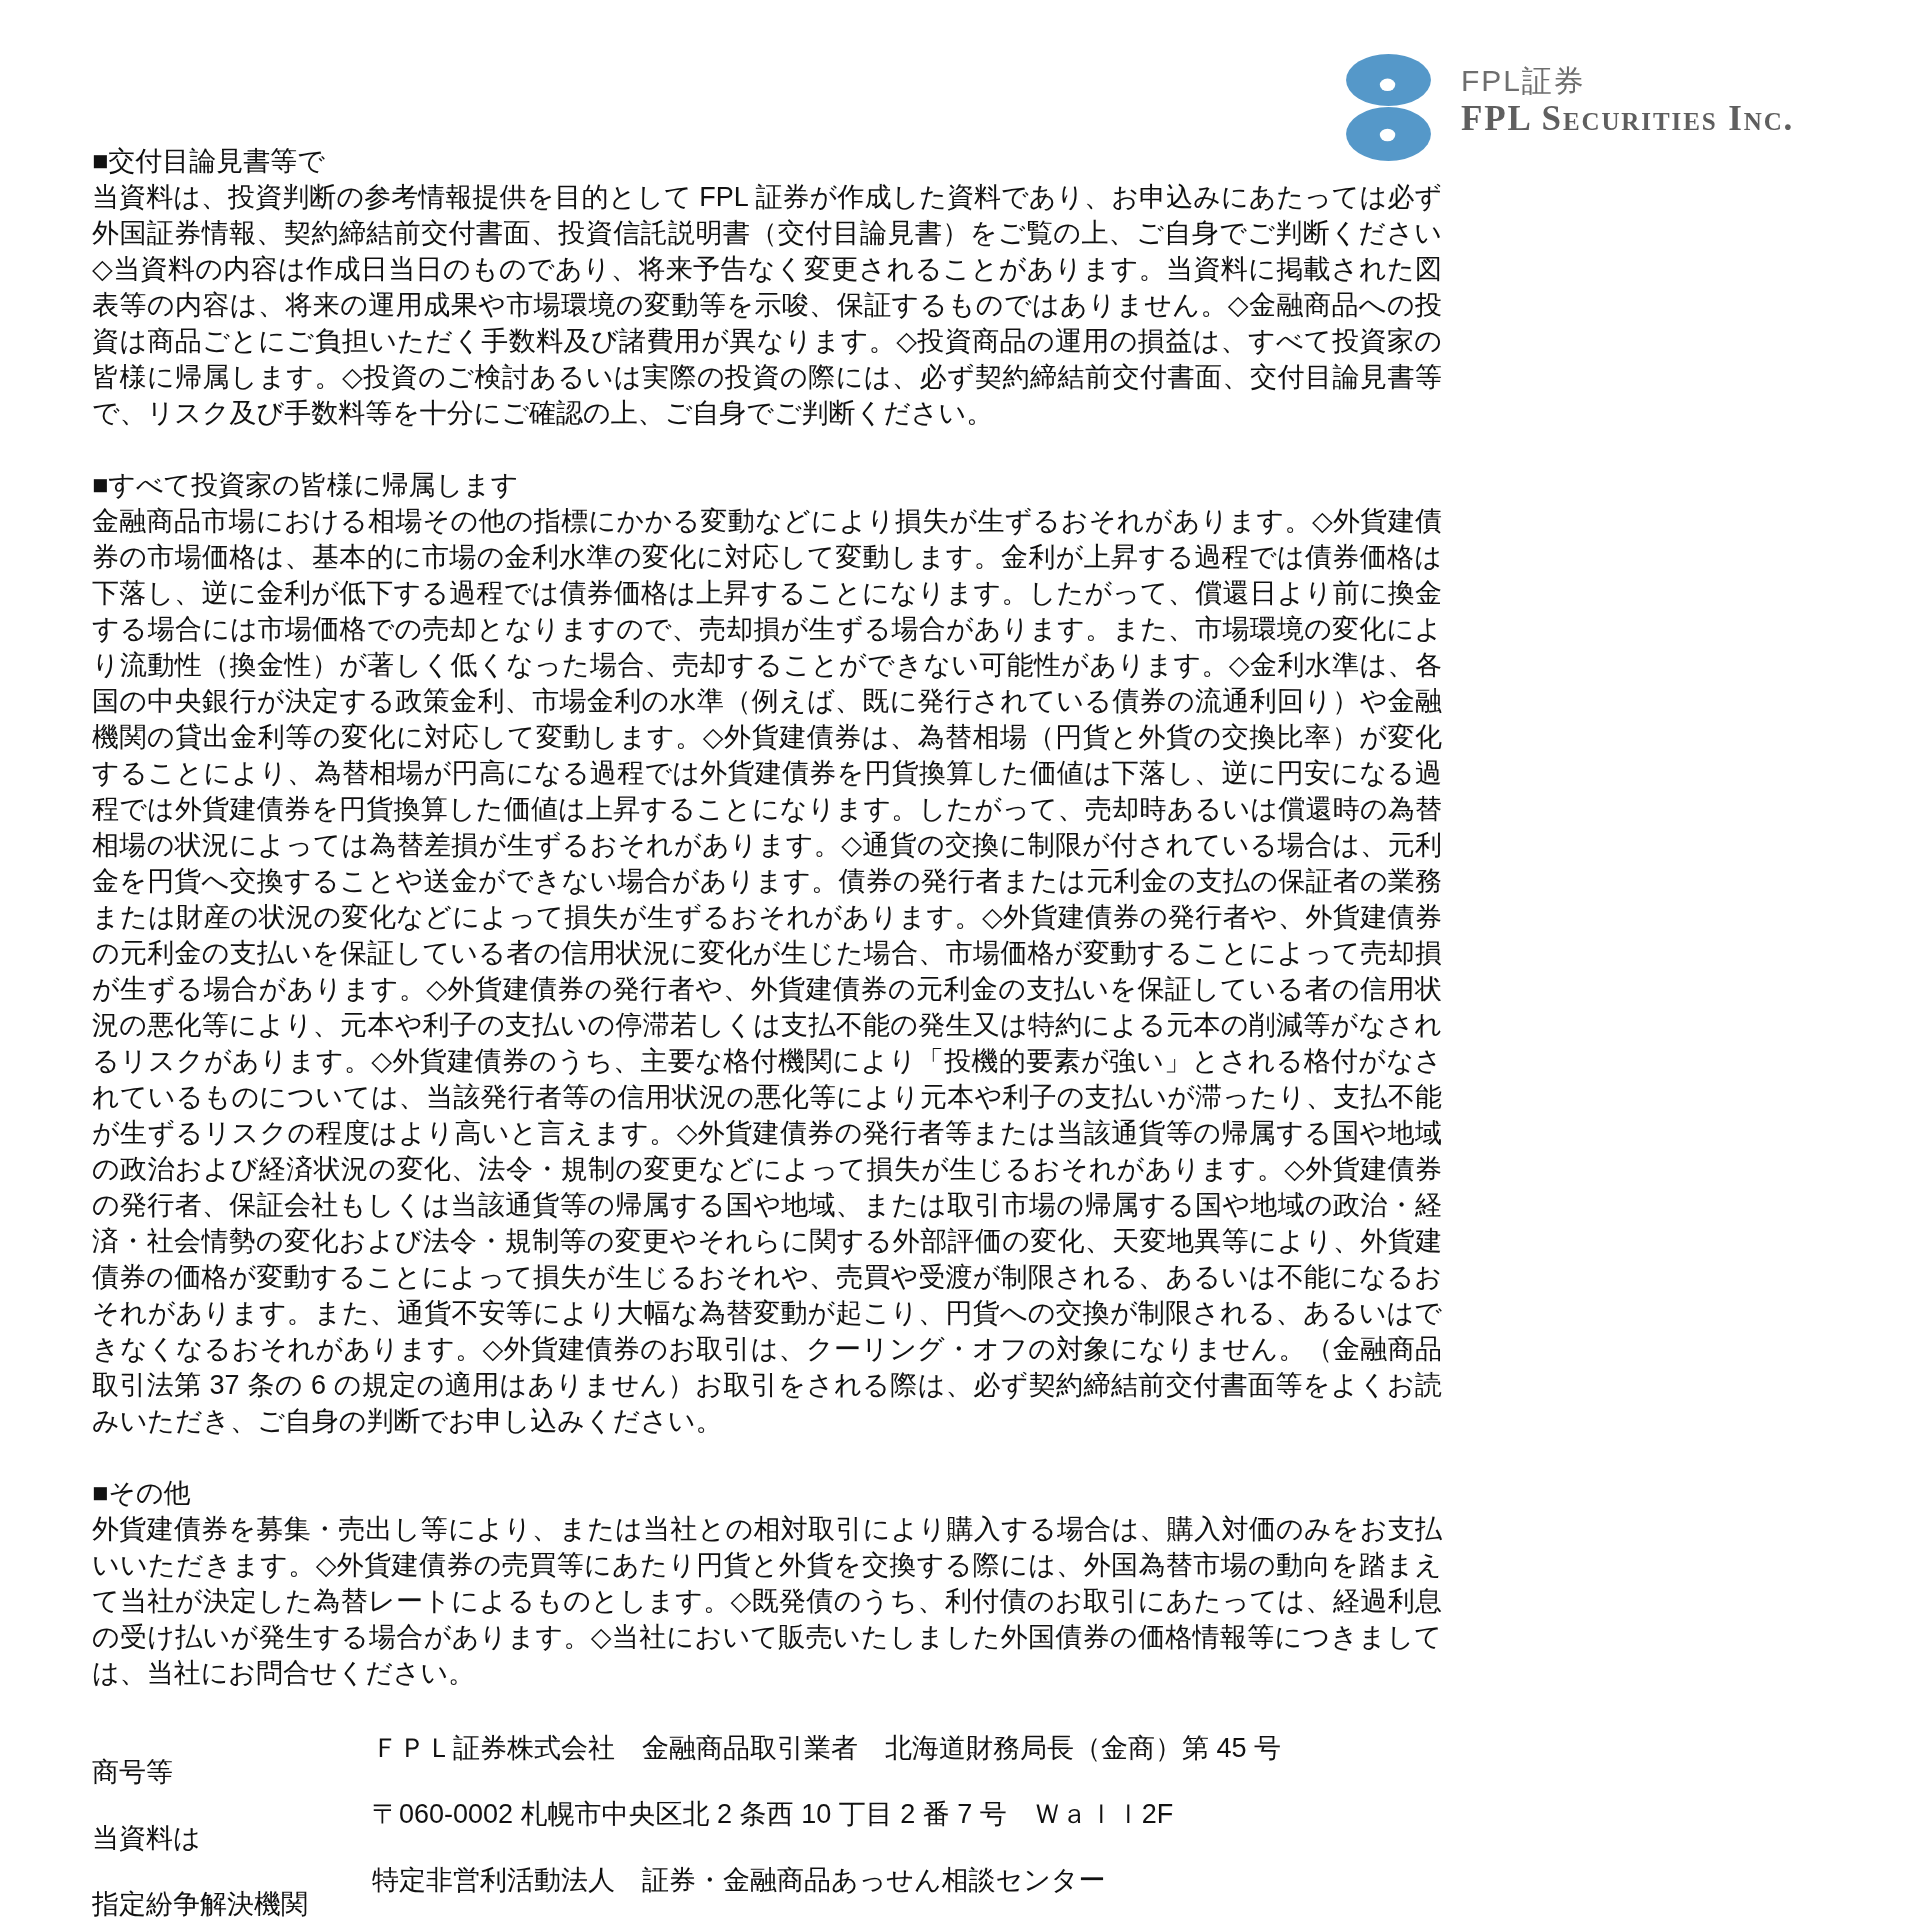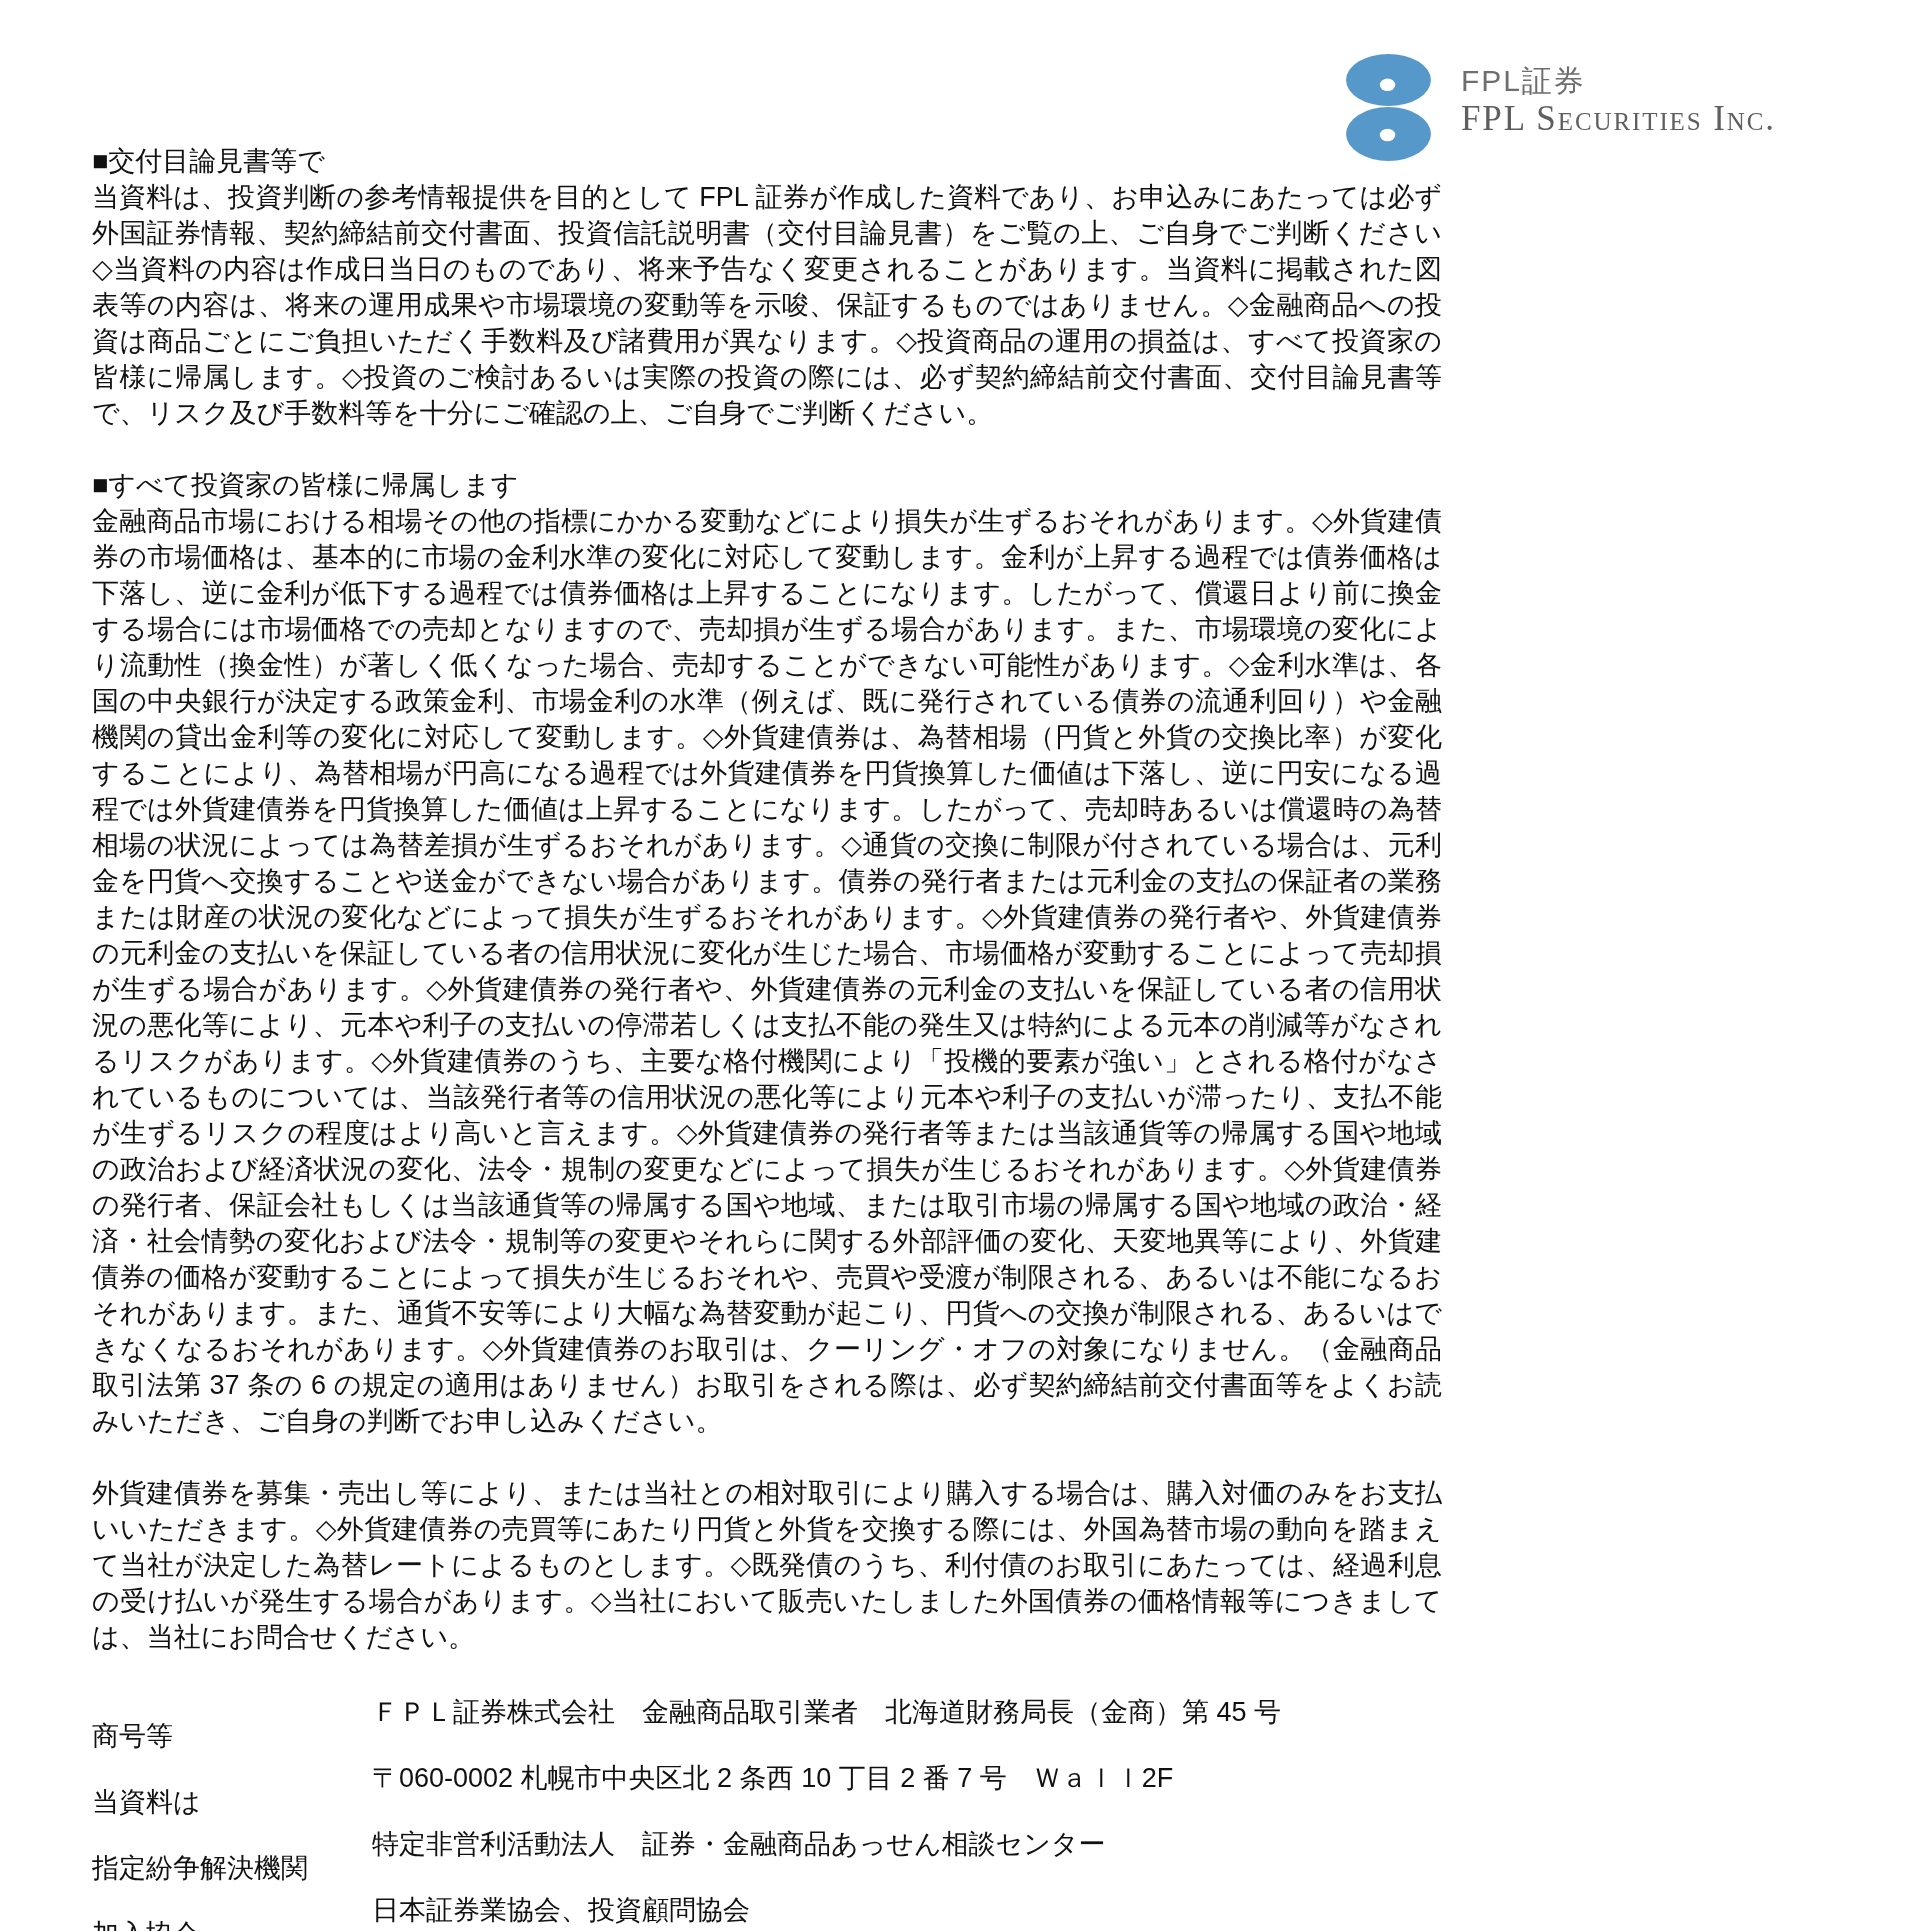--- a/index.html
+++ b/index.html
@@ -19,21 +19,21 @@
   .logo-mark { width: 87px; height: 109px; display: block; }
   .logo-text { padding-top: 9.7px; }
   .logo-jp {
     font-size: 30px; line-height: 35px; color: #6e6e6e;
     letter-spacing: 1.9px; white-space: nowrap;
   }
   .logo-en {
     font-family: "Liberation Serif", "DejaVu Serif", serif;
     font-variant: small-caps;
     font-size: 35px; line-height: 41px; color: #5f5f5f;
-    letter-spacing: 1.9px; white-space: nowrap;
+    letter-spacing: 1.9px; white-space: nowrap; font-weight: bold;
   }
 
   
   .content {
     position: absolute; left: 92px; top: 143px; width: 1363px;
   }
   .sec-heading {
     font-size: 27px; line-height: 36px; font-weight: normal;
     margin: 0; color: #111111;
   }
@@ -69,20 +69,21 @@
   </div>
 
   <div class="content">
 
     <h2 class="sec-heading">■交付目論見書等で</h2>
     <p class="sec-body">当資料は、投資判断の参考情報提供を目的として FPL 証券が作成した資料であり、お申込みにあたっては必ず外国証券情報、契約締結前交付書面、投資信託説明書（交付目論見書）をご覧の上、ご自身でご判断ください◇当資料の内容は作成日当日のものであり、将来予告なく変更されることがあります。当資料に掲載された図表等の内容は、将来の運用成果や市場環境の変動等を示唆、保証するものではありません。◇金融商品への投資は商品ごとにご負担いただく手数料及び諸費用が異なります。◇投資商品の運用の損益は、すべて投資家の皆様に帰属します。◇投資のご検討あるいは実際の投資の際には、必ず契約締結前交付書面、交付目論見書等で、リスク及び手数料等を十分にご確認の上、ご自身でご判断ください。</p>
 
     <h2 class="sec-heading">■すべて投資家の皆様に帰属します</h2>
     <p class="sec-body">金融商品市場における相場その他の指標にかかる変動などにより損失が生ずるおそれがあります。◇外貨建債券の市場価格は、基本的に市場の金利水準の変化に対応して変動します。金利が上昇する過程では債券価格は下落し、逆に金利が低下する過程では債券価格は上昇することになります。したがって、償還日より前に換金する場合には市場価格での売却となりますので、売却損が生ずる場合があります。また、市場環境の変化により流動性（換金性）が著しく低くなった場合、売却することができない可能性があります。◇金利水準は、各国の中央銀行が決定する政策金利、市場金利の水準（例えば、既に発行されている債券の流通利回り）や金融機関の貸出金利等の変化に対応して変動します。◇外貨建債券は、為替相場（円貨と外貨の交換比率）が変化することにより、為替相場が円高になる過程では外貨建債券を円貨換算した価値は下落し、逆に円安になる過程では外貨建債券を円貨換算した価値は上昇することになります。したがって、売却時あるいは償還時の為替相場の状況によっては為替差損が生ずるおそれがあります。◇通貨の交換に制限が付されている場合は、元利金を円貨へ交換することや送金ができない場合があります。債券の発行者または元利金の支払の保証者の業務または財産の状況の変化などによって損失が生ずるおそれがあります。◇外貨建債券の発行者や、外貨建債券の元利金の支払いを保証している者の信用状況に変化が生じた場合、市場価格が変動することによって売却損が生ずる場合があります。◇外貨建債券の発行者や、外貨建債券の元利金の支払いを保証している者の信用状況の悪化等により、元本や利子の支払いの停滞若しくは支払不能の発生又は特約による元本の削減等がなされるリスクがあります。◇外貨建債券のうち、主要な格付機関により「投機的要素が強い」とされる格付がなされているものについては、当該発行者等の信用状況の悪化等により元本や利子の支払いが滞ったり、支払不能が生ずるリスクの程度はより高いと言えます。◇外貨建債券の発行者等または当該通貨等の帰属する国や地域の政治および経済状況の変化、法令・規制の変更などによって損失が生じるおそれがあります。◇外貨建債券の発行者、保証会社もしくは当該通貨等の帰属する国や地域、または取引市場の帰属する国や地域の政治・経済・社会情勢の変化および法令・規制等の変更やそれらに関する外部評価の変化、天変地異等により、外貨建債券の価格が変動することによって損失が生じるおそれや、売買や受渡が制限される、あるいは不能になるおそれがあります。また、通貨不安等により大幅な為替変動が起こり、円貨への交換が制限される、あるいはできなくなるおそれがあります。◇外貨建債券のお取引は、クーリング・オフの対象になりません。（金融商品取引法第 37 条の 6 の規定の適用はありません）お取引をされる際は、必ず契約締結前交付書面等をよくお読みいただき、ご自身の判断でお申し込みください。</p>
 
+    <h2 class="sec-heading">■その他</h2>
     <p class="sec-body">外貨建債券を募集・売出し等により、または当社との相対取引により購入する場合は、購入対価のみをお支払いいただきます。◇外貨建債券の売買等にあたり円貨と外貨を交換する際には、外国為替市場の動向を踏まえて当社が決定した為替レートによるものとします。◇既発債のうち、利付債のお取引にあたっては、経過利息の受け払いが発生する場合があります。◇当社において販売いたしました外国債券の価格情報等につきましては、当社にお問合せください。</p>
 
     <div class="company-table">
       <div class="info-row">
         <div class="info-label">商号等</div>
         <div class="info-value">ＦＰＬ証券株式会社　金融商品取引業者　北海道財務局長（金商）第 45 号</div>
       </div>
       <div class="info-row">
         <div class="info-label">当資料は</div>
         <div class="info-value">〒060-0002 札幌市中央区北 2 条西 10 丁目 2 番 7 号　Ｗａｌｌ2F</div>

